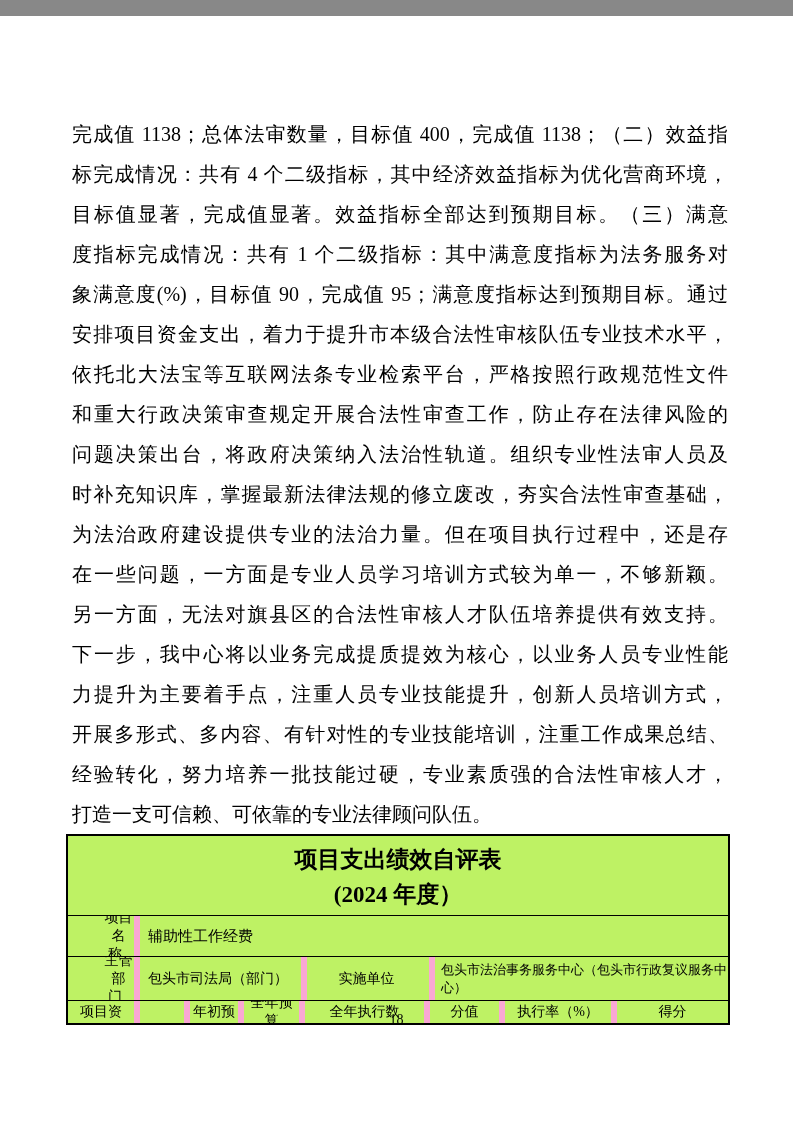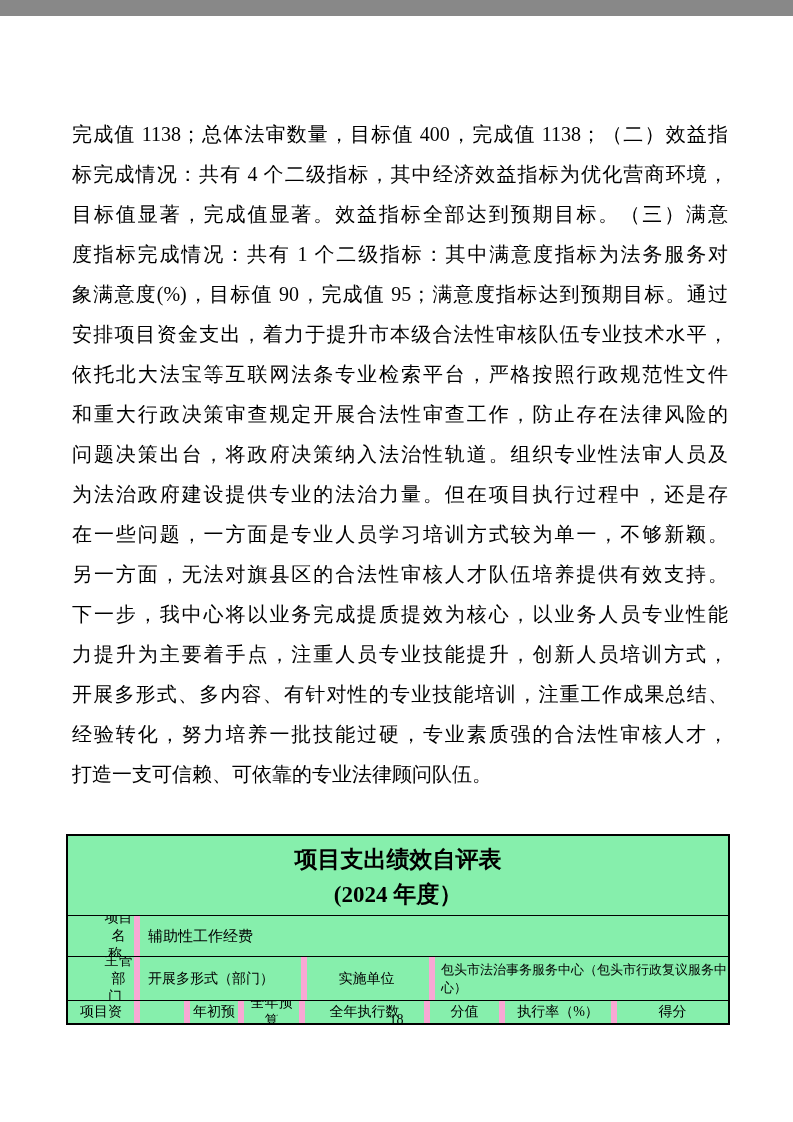--- a/index.html
+++ b/index.html
@@ -32,21 +32,21 @@
     text-align: left;
     text-align-last: left;
   }
   
   .self-eval-table {
     position: absolute;
     left: 66px;
     top: 818px;
     width: 664px;
     border: 2px solid #000;
-    background: #86efac;
+    background: #bef264;
   }
   .t-title {
     height: 79px;
     text-align: center;
     font-weight: bold;
     padding-top: 6px;
   }
   .t-title .t1 { font-size: 23px; line-height: 36px; }
   .t-title .t2 { font-size: 23px; line-height: 34px; }
   .trow {
@@ -101,20 +101,21 @@
   <div class="body-text">
     <div class="body-line">完成值 1138；总体法审数量，目标值 400，完成值 1138；（二）效益指</div>
     <div class="body-line">标完成情况：共有 4 个二级指标，其中经济效益指标为优化营商环境，</div>
     <div class="body-line">目标值显著，完成值显著。效益指标全部达到预期目标。（三）满意</div>
     <div class="body-line">度指标完成情况：共有 1 个二级指标：其中满意度指标为法务服务对</div>
     <div class="body-line">象满意度(%)，目标值 90，完成值 95；满意度指标达到预期目标。通过</div>
     <div class="body-line">安排项目资金支出，着力于提升市本级合法性审核队伍专业技术水平，</div>
     <div class="body-line">依托北大法宝等互联网法条专业检索平台，严格按照行政规范性文件</div>
     <div class="body-line">和重大行政决策审查规定开展合法性审查工作，防止存在法律风险的</div>
     <div class="body-line">问题决策出台，将政府决策纳入法治性轨道。组织专业性法审人员及</div>
+    <div class="body-line">时补充知识库，掌握最新法律法规的修立废改，夯实合法性审查基础，</div>
     <div class="body-line">为法治政府建设提供专业的法治力量。但在项目执行过程中，还是存</div>
     <div class="body-line">在一些问题，一方面是专业人员学习培训方式较为单一，不够新颖。</div>
     <div class="body-line">另一方面，无法对旗县区的合法性审核人才队伍培养提供有效支持。</div>
     <div class="body-line">下一步，我中心将以业务完成提质提效为核心，以业务人员专业性能</div>
     <div class="body-line">力提升为主要着手点，注重人员专业技能提升，创新人员培训方式，</div>
     <div class="body-line">开展多形式、多内容、有针对性的专业技能培训，注重工作成果总结、</div>
     <div class="body-line">经验转化，努力培养一批技能过硬，专业素质强的合法性审核人才，</div>
     <div class="body-line last">打造一支可信赖、可依靠的专业法律顾问队伍。</div>
   </div>
 
@@ -131,21 +132,21 @@
         <span class="l2">称</span>
       </div>
       <div class="tcell cell-name-value val-left">辅助性工作经费</div>
     </div>
 
     <div class="trow row-dept">
       <div class="tcell first label-cell">
         <span class="l1">主管部</span>
         <span class="l2">门</span>
       </div>
-      <div class="tcell cell-dept-value val-left">开展多形式（部门）</div>
+      <div class="tcell cell-dept-value val-left">包头市司法局（部门）</div>
       <div class="tcell cell-impl-label">实施单位</div>
       <div class="tcell cell-impl-value">包头市法治事务服务中心（包头市行政复议服务中心）</div>
     </div>
 
     <div class="trow row-head">
       <div class="tcell first hc hc1">项目资</div>
       <div class="tcell hc hc2"></div>
       <div class="tcell hc hc3">年初预</div>
       <div class="tcell hc hc4">全年预算</div>
       <div class="tcell hc hc5">全年执行数</div>

